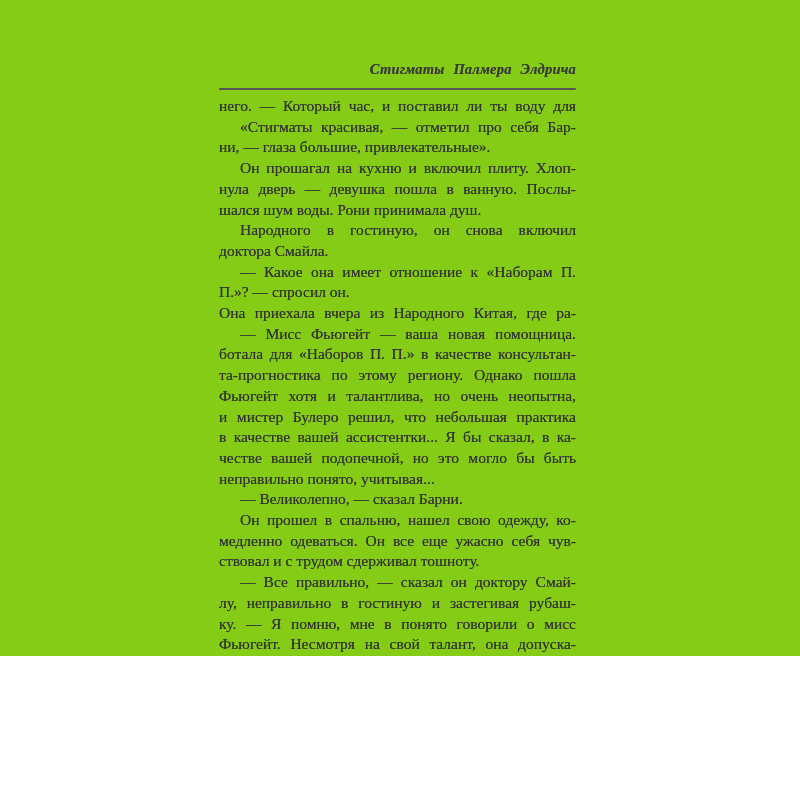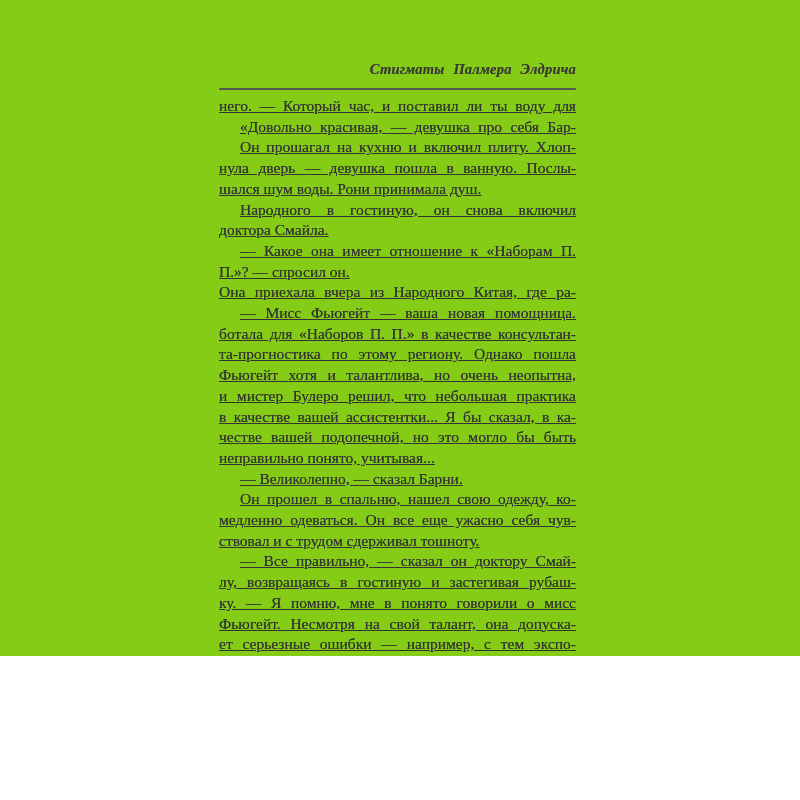--- a/index.html
+++ b/index.html
@@ -37,21 +37,20 @@
     height: 2px;
     background: #565656;
     border-radius: 1px;
   }
   .text-block {
     margin-top: 6px;
     color: #333333;
     font-size: 15.5px;
     line-height: 20.7px;
     text-shadow: 0 0 0.5px rgba(45,45,45,0.75);
-    text-decoration: underline;
   }
   .line {
     text-align: justify;
     text-align-last: justify;
     white-space: normal;
   }
   .line.indent {
     text-indent: 21px;
   }
   .line.last {
@@ -68,21 +67,22 @@
 </style>
 </head>
 <body>
 
 <div class="page">
   <div class="column">
     <div class="running-head">Стигматы Палмера Элдрича</div>
     <div class="rule"></div>
     <div class="text-block" id="text-block">
         <div class="line">него. — Который час, и поставил ли ты воду для</div>
-        <div class="line indent">«Довольно красивая, — девушка про себя Бар-</div>
+        <div class="line indent">«Стигматы красивая, — отметил про себя Бар-</div>
+        <div class="line last">ни, — глаза большие, привлекательные».</div>
         <div class="line indent">Он прошагал на кухню и включил плиту. Хлоп-</div>
         <div class="line">нула дверь — девушка пошла в ванную. Послы-</div>
         <div class="line last">шался шум воды. Рони принимала душ.</div>
         <div class="line indent">Народного в гостиную, он снова включил</div>
         <div class="line last">доктора Смайла.</div>
         <div class="line indent">— Какое она имеет отношение к «Наборам П.</div>
         <div class="line last">П.»? — спросил он.</div>
         <div class="line">Она приехала вчера из Народного Китая, где ра-</div>
         <div class="line indent">— Мисс Фьюгейт — ваша новая помощница.</div>
         <div class="line">ботала для «Наборов П. П.» в качестве консультан-</div>
@@ -90,20 +90,20 @@
         <div class="line">Фьюгейт хотя и талантлива, но очень неопытна,</div>
         <div class="line">и мистер Булеро решил, что небольшая практика</div>
         <div class="line">в качестве вашей ассистентки... Я бы сказал, в ка-</div>
         <div class="line">честве вашей подопечной, но это могло бы быть</div>
         <div class="line last">неправильно понято, учитывая...</div>
         <div class="line indent last">— Великолепно, — сказал Барни.</div>
         <div class="line indent">Он прошел в спальню, нашел свою одежду, ко-</div>
         <div class="line">медленно одеваться. Он все еще ужасно себя чув-</div>
         <div class="line last">ствовал и с трудом сдерживал тошноту.</div>
         <div class="line indent">— Все правильно, — сказал он доктору Смай-</div>
-        <div class="line">лу, возвращаясь в гостиную и застегивая рубаш-</div>
+        <div class="line">лу, неправильно в гостиную и застегивая рубаш-</div>
         <div class="line">ку. — Я помню, мне в понято говорили о мисс</div>
         <div class="line">Фьюгейт. Несмотря на свой талант, она допуска-</div>
         <div class="line">ет серьезные ошибки — например, с тем экспо-</div>
       </div>
     <div class="page-number">7</div>
   </div>
 </div>
 
 </body></html>

